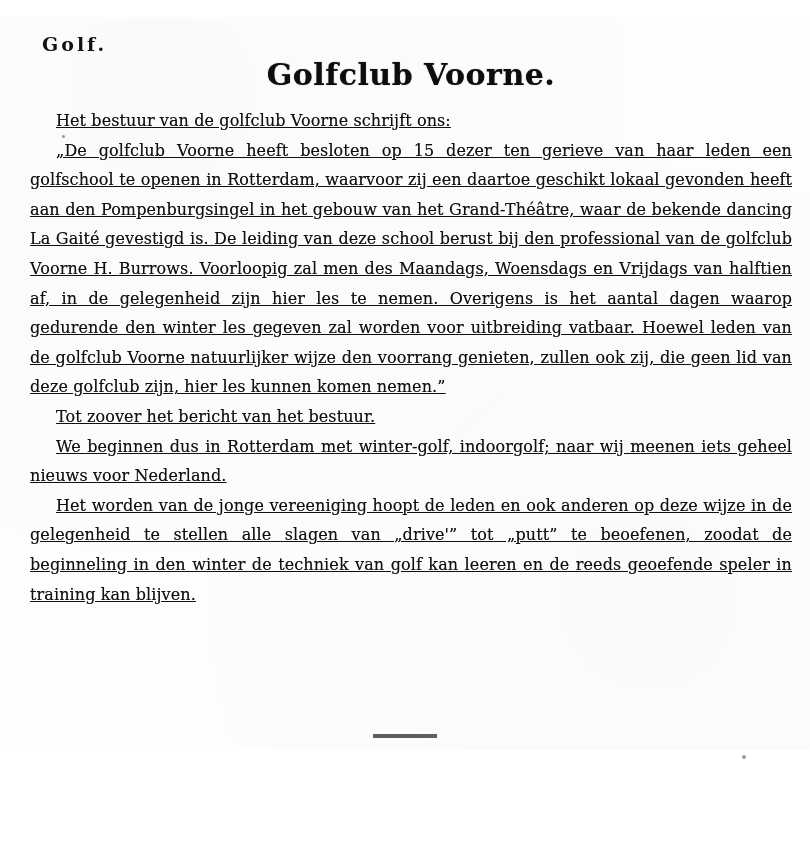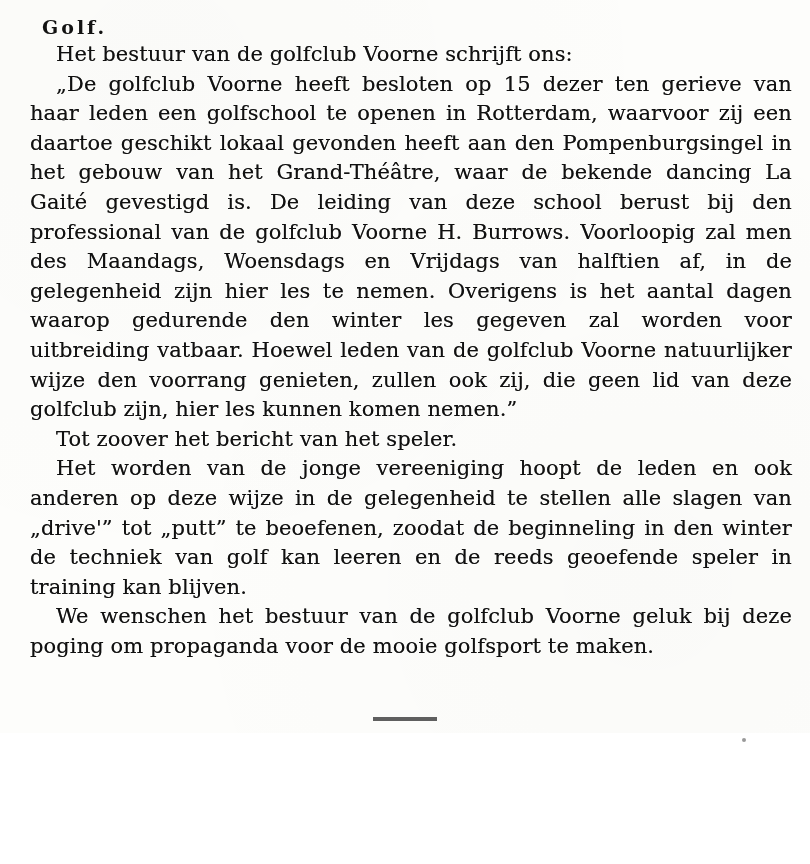--- a/index.html
+++ b/index.html
@@ -18,20 +18,21 @@
     position: relative;
     width: 810px;
     height: 733px;
     box-sizing: border-box;
     padding: 14px 18px 12px 30px;
     
     background:
       radial-gradient(circle at 20% 10%, rgba(0,0,0,0.012), rgba(0,0,0,0) 60%),
       radial-gradient(circle at 80% 80%, rgba(0,0,0,0.012), rgba(0,0,0,0) 60%),
       #fdfdfb;
+    margin-top: 17px;
   }
   .kicker {
     font-family: "DejaVu Serif", serif;
     font-weight: bold;
     font-size: 19px;
     letter-spacing: 3px;
     color: #121212;
     margin: 2px 0 2px 12px;
   }
   .headline {
@@ -39,27 +40,28 @@
     font-family: "DejaVu Serif", serif;
     font-weight: bold;
     font-size: 30px;
     letter-spacing: 0.5px;
     color: #0d0d0d;
     margin: 2px 0 14px 0;
     text-shadow: 0 0 1px rgba(0,0,0,0.55);
   }
   .body-text {
     font-family: "DejaVu Serif", serif;
-    font-size: 21px;
+    font-size: 16px;
     line-height: 29.6px;
     color: #101010;
     text-align: justify;
     text-justify: inter-word;
     letter-spacing: 0.1px;
     text-shadow: 0 0 0.6px rgba(0,0,0,0.5);
+    text-decoration: underline;
   }
   .body-text p {
     margin: 0;
     text-indent: 26px;
   }
   .quote-para {
     text-indent: 18px;
   }
   .rule {
     position: absolute;
@@ -78,26 +80,27 @@
     opacity: 0.5;
   }
 </style>
 </head>
 <body>
 
 <div class="page">
 
   <div class="kicker">Golf.</div>
 
+  <h1 class="headline">Golfclub Voorne.</h1>
 
   <div class="body-text">
     <p>Het bestuur van de golfclub Voorne schrijft ons:</p>
     <p class="quote-para">„De golfclub Voorne heeft besloten op 15 dezer ten gerieve van haar leden een golfschool te openen in Rotterdam, waarvoor zij een daartoe geschikt lokaal gevonden heeft aan den Pompenburgsingel in het gebouw van het Grand-Théâtre, waar de bekende dancing La Gaité gevestigd is. De leiding van deze school berust bij den professional van de golfclub Voorne H. Burrows. Voorloopig zal men des Maandags, Woensdags en Vrijdags van halftien af, in de gelegenheid zijn hier les te nemen. Overigens is het aantal dagen waarop gedurende den winter les gegeven zal worden voor uitbreiding vatbaar. Hoewel leden van de golfclub Voorne natuurlijker wijze den voorrang genieten, zullen ook zij, die geen lid van deze golfclub zijn, hier les kunnen komen nemen.”</p>
-    <p>Tot zoover het bericht van het speler.</p>
+    <p>Tot zoover het bericht van het bestuur.</p>
+    <p>We beginnen dus in Rotterdam met winter-golf, indoorgolf; naar wij meenen iets geheel nieuws voor Nederland.</p>
     <p>Het worden van de jonge vereeniging hoopt de leden en ook anderen op deze wijze in de gelegenheid te stellen alle slagen van „drive'” tot „putt” te beoefenen, zoodat de beginneling in den winter de techniek van golf kan leeren en de reeds geoefende speler in training kan blijven.</p>
-    <p>We wenschen het bestuur van de golfclub Voorne geluk bij deze poging om propaganda voor de mooie golfsport te maken.</p>
   </div>
 
   <div class="rule"></div>
 
   <span class="speck" style="left:742px; top:738px; width:4px; height:4px;"></span>
   <span class="speck" style="left:62px; top:118px; width:3px; height:3px;"></span>
 </div>
 
 </body></html>

